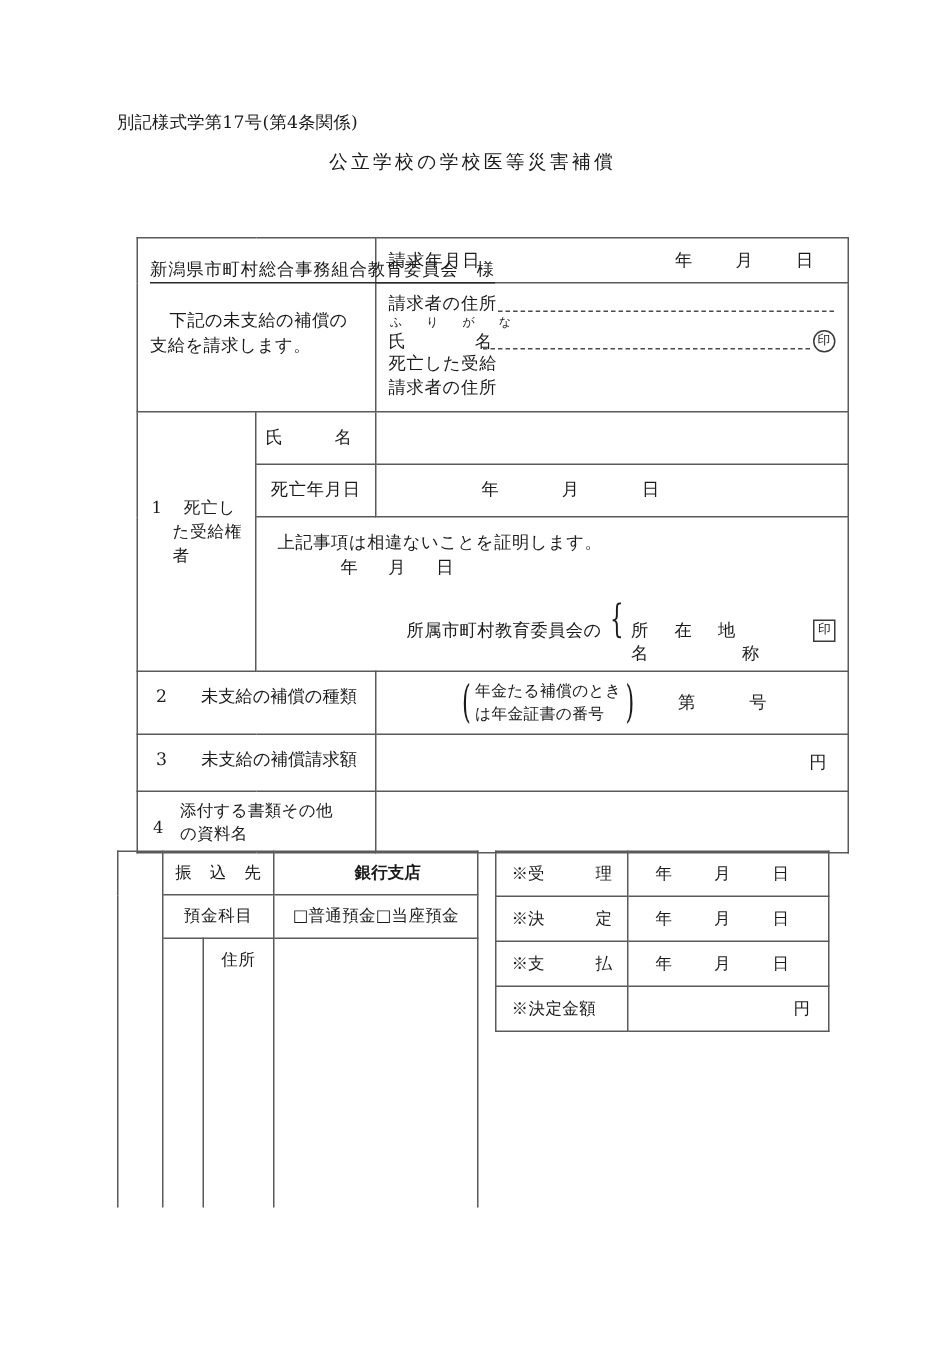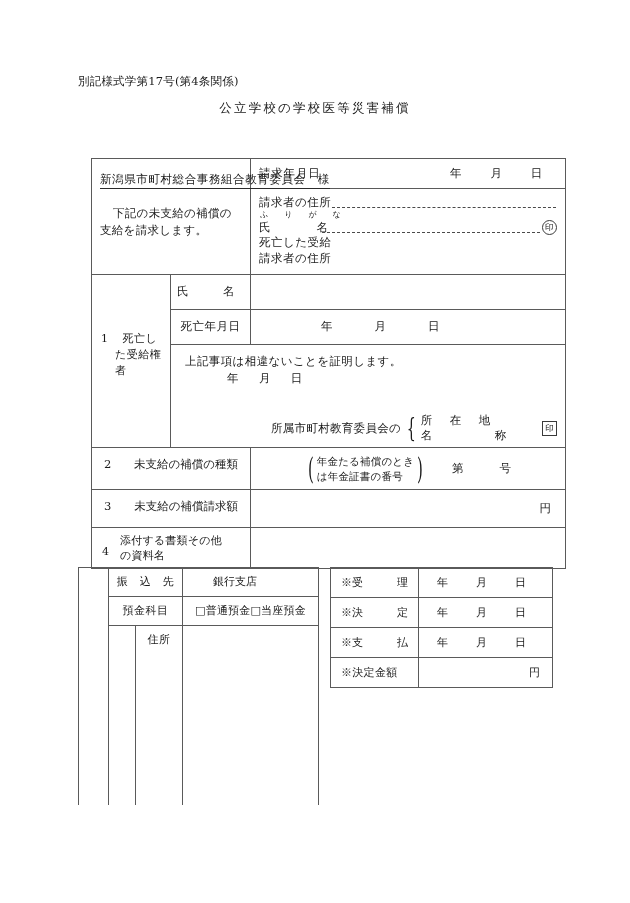--- a/index.html
+++ b/index.html
@@ -210,21 +210,21 @@
     line-height: 17px;
     letter-spacing: 0.4px;
   }
   .certify-ymd {
     padding-left: 42px;
     display: flex;
     gap: 20px;
   }
   .affil {
     display: flex;
-    align-items: center;
+    align-items: flex-start;
     padding: 18px 8px 4px 100px;
     font-size: 11.5px;
     white-space: nowrap;
   }
   .affil-text { letter-spacing: 0.3px; }
   .brace {
     font-size: 26px;
     line-height: 0;
     transform: scaleX(0.55);
     display: inline-block;
@@ -305,24 +305,25 @@
   .vert-cell { padding: 0; text-align: center; }
   .mid-lbl-tight {
     text-align: center;
     font-size: 11px;
     padding: 6px 2px;
     letter-spacing: 0.5px;
     white-space: nowrap;
   }
   .bank-branch {
     display: flex;
-    justify-content: flex-start;
+    justify-content: center;
     font-size: 11px;
     padding: 6px 14px 6px 30px;
     white-space: nowrap;
+    font-weight: bold;
   }
   .deposit-types {
     text-align: center;
     font-size: 11px;
     padding: 6px 2px;
     letter-spacing: 0.2px;
     white-space: nowrap;
   }
 
   

